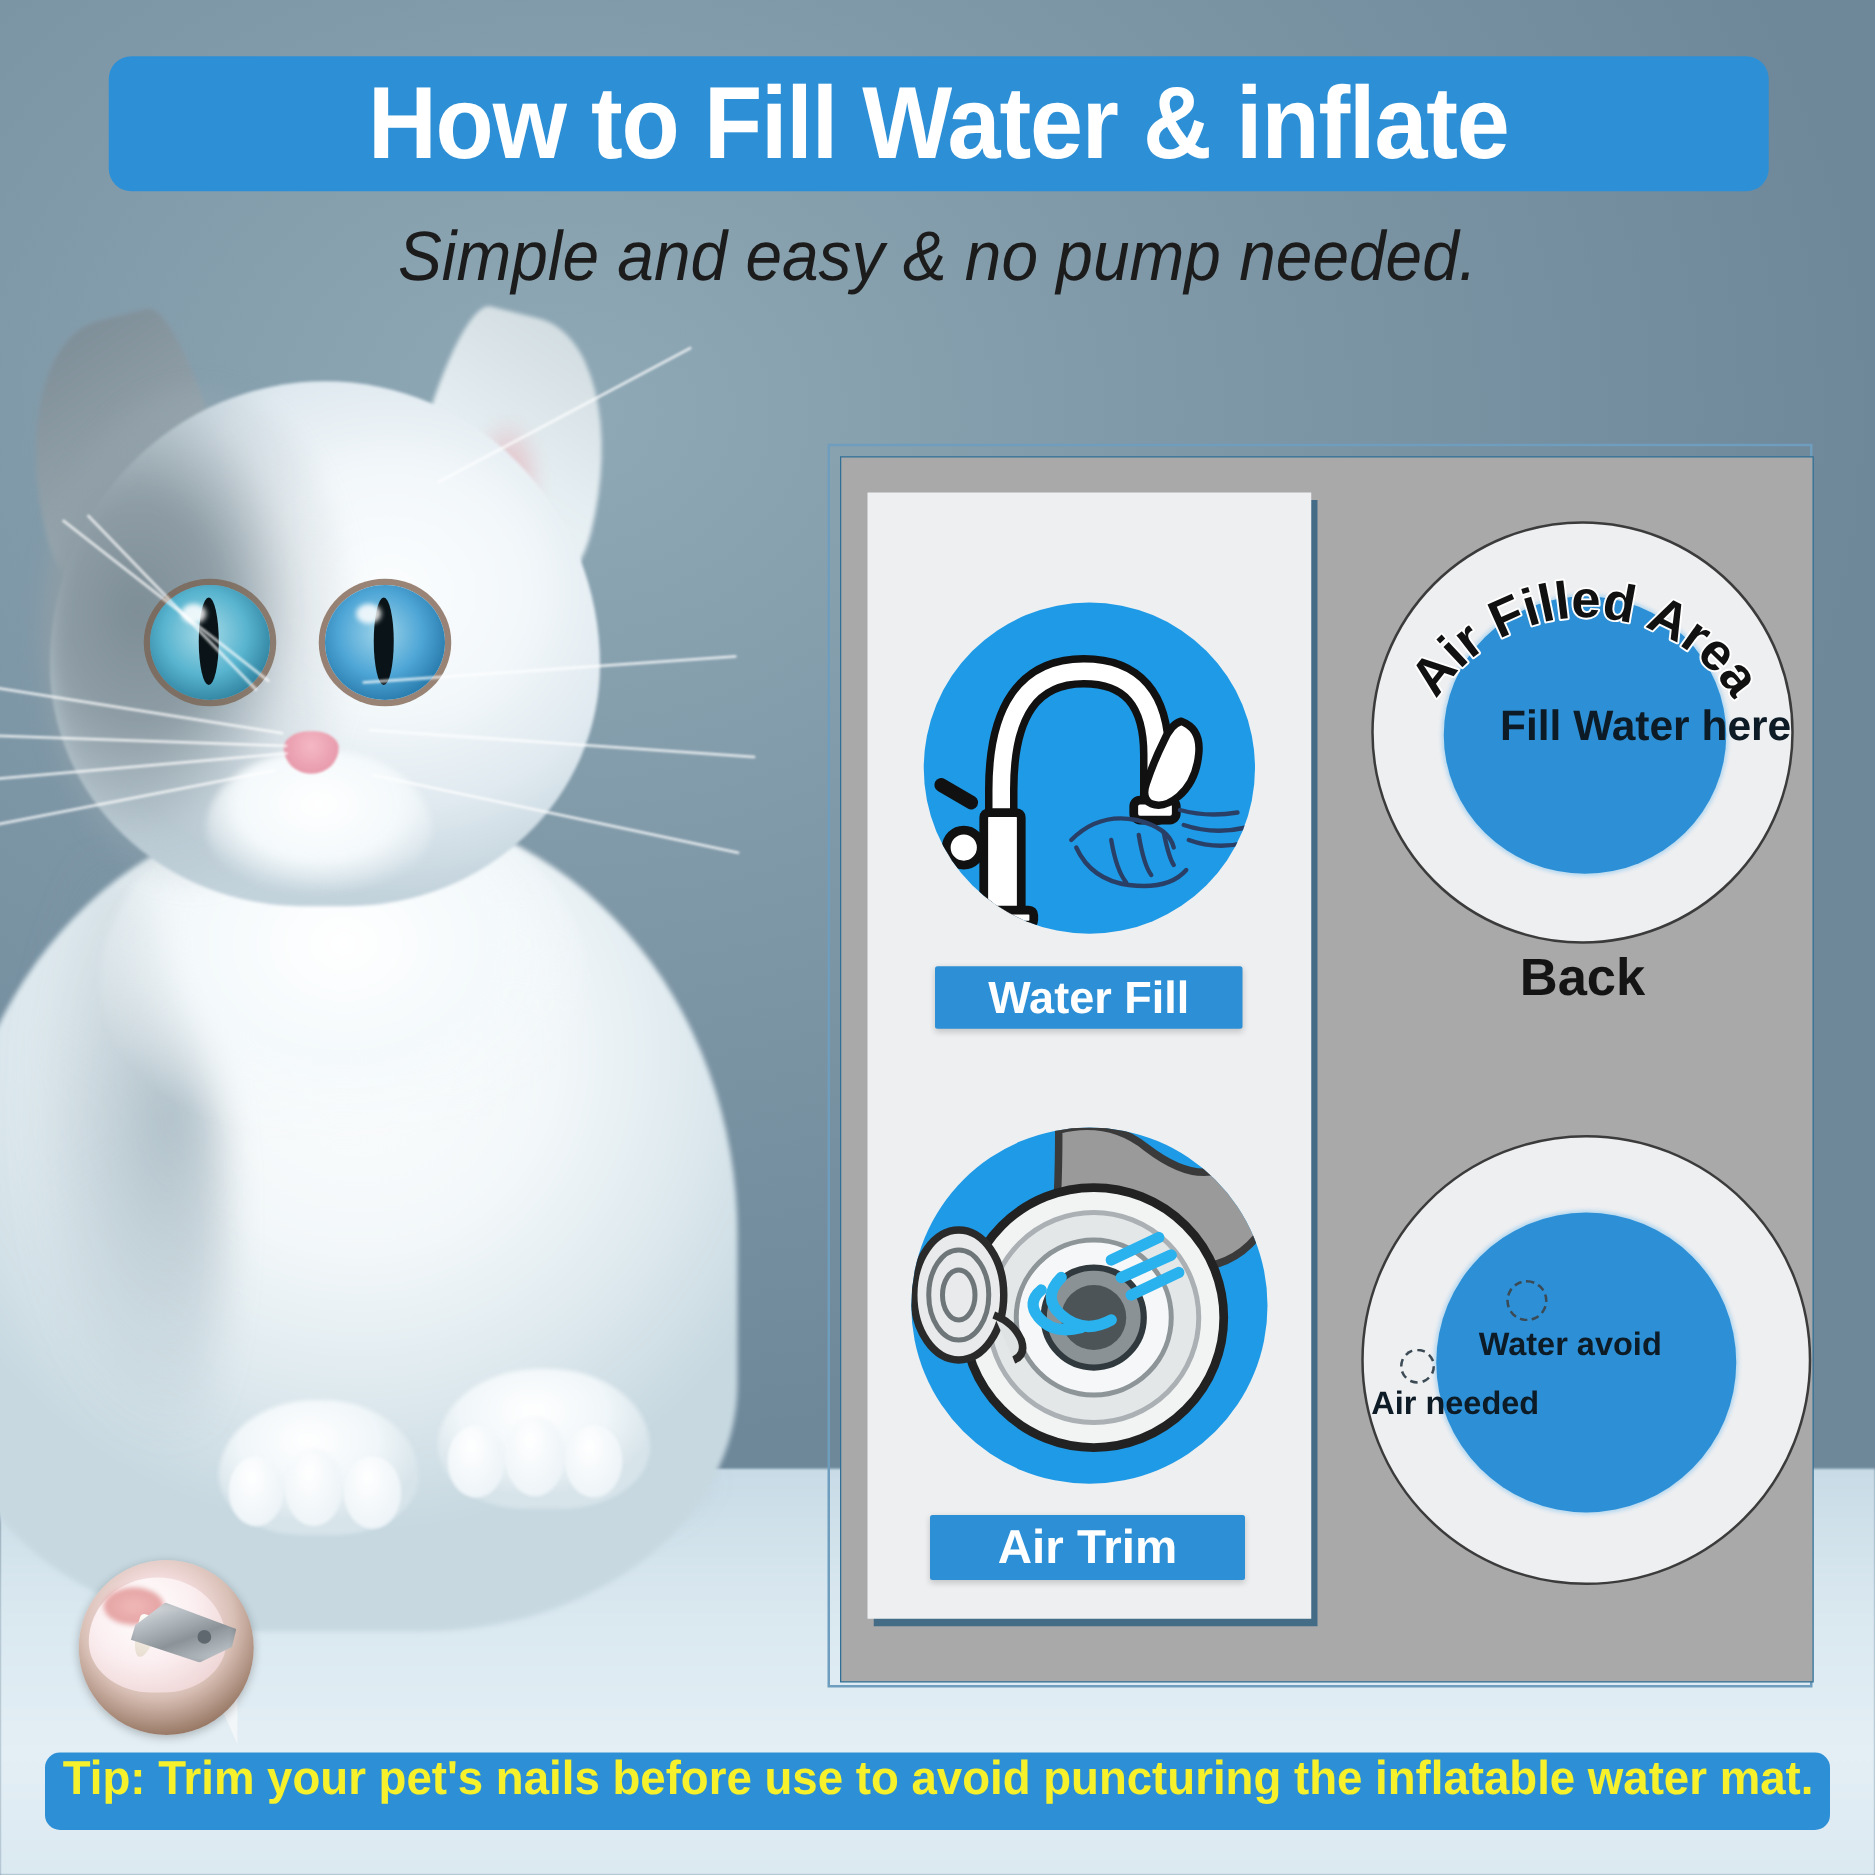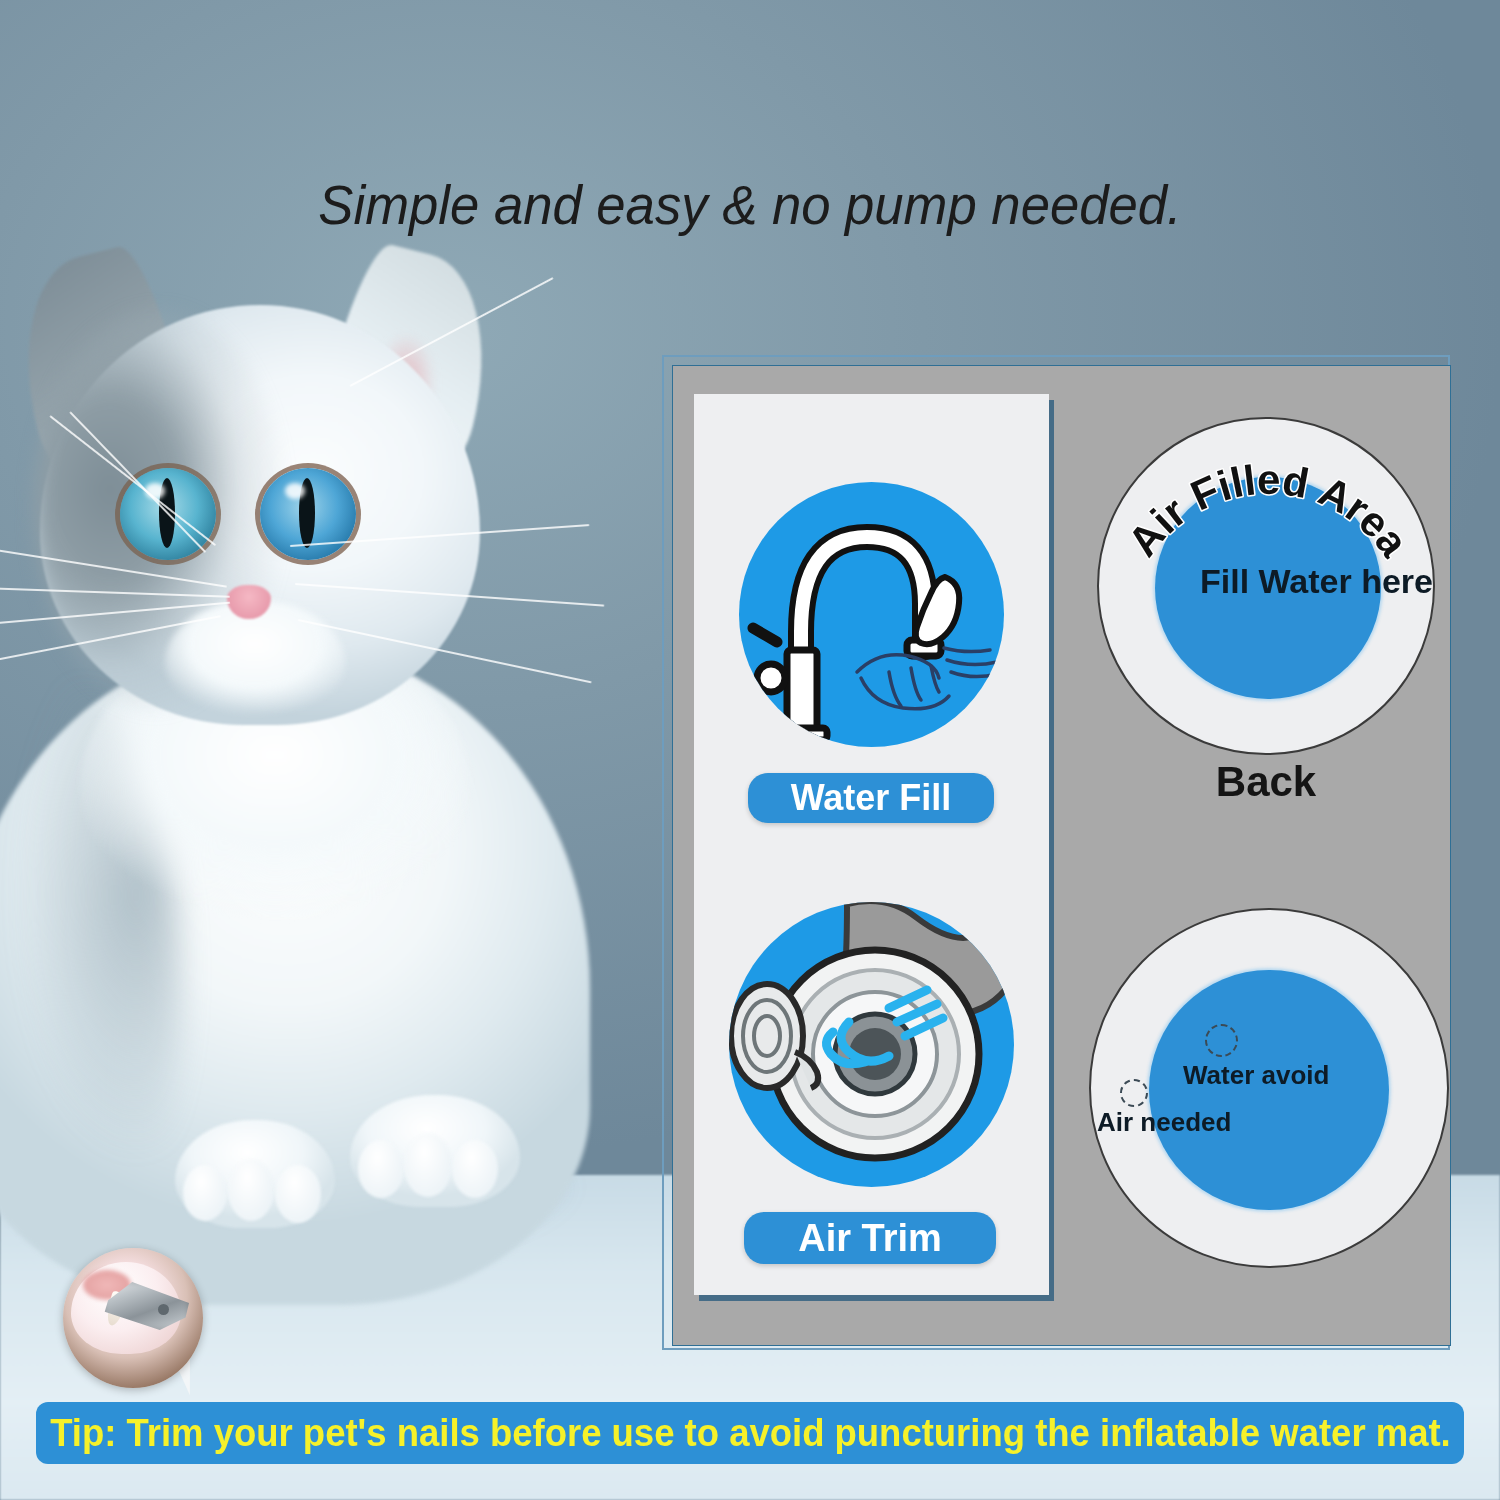--- a/index.html
+++ b/index.html
@@ -148,21 +148,21 @@
     position:absolute;left:694px;top:394px;width:355px;height:901px;
     background:#eeeff1;
     box-shadow:5px 6px 0 0 rgba(52,98,129,.85);
   }
 
   
   .icon-circle{
     position:absolute;border-radius:50%;background:#1e9ae6;overflow:hidden;
   }
   .pill{
-    position:absolute;background:#2d90d6;border-radius:20px;
+    position:absolute;background:#2d90d6;border-radius:2px;
     display:flex;align-items:center;justify-content:center;
     color:#fff;font-weight:700;font-family:"Liberation Sans",sans-serif;
     box-shadow:0 2px 5px rgba(0,0,0,.18);
   }
 
   
   .faucet svg, .valve svg{position:absolute;left:0;top:0;}
 
   
   .prod{
@@ -235,21 +235,21 @@
     position:absolute;left:170px;top:1340px;width:0;height:0;
     border-left:16px solid transparent;border-right:8px solid transparent;
     border-top:56px solid #f3f6f8;
     transform:rotate(-8deg);
   }
 
   
   .tip{
     position:absolute;left:36px;top:1402px;width:1428px;height:62px;
     background:#2d90d6;border-radius:12px;
-    display:flex;align-items:center;justify-content:center;
+    display:flex;justify-content:center;
   }
   .tip span{
     color:#f6f12a;font-size:38px;font-weight:700;white-space:nowrap;
     font-family:"Liberation Sans",sans-serif;transform:scaleX(.96);
   }
 </style>
 </head>
 <body>
 
 <div id="stage">
@@ -297,20 +297,23 @@
       <div class="toe" style="left:298px;top:944px;width:46px;height:62px;"></div>
       <div class="toe" style="left:345px;top:950px;width:46px;height:58px;"></div>
 
       <div class="paw" style="left:420px;top:880px;width:170px;height:112px;"></div>
       <div class="toe" style="left:428px;top:925px;width:46px;height:58px;"></div>
       <div class="toe" style="left:474px;top:918px;width:48px;height:64px;"></div>
       <div class="toe" style="left:522px;top:925px;width:46px;height:58px;"></div>
     </div>
   </div>
 
+  <div class="title-bar">
+    <h1>How to Fill Water &amp; inflate</h1>
+  </div>
   <div class="subtitle">Simple and easy &amp; no pump needed.</div>
 
   <div class="panel-outline"></div>
   <div class="panel"></div>
 
   <div class="white-card">
 
     <div class="icon-circle faucet" style="left:45px;top:88px;width:265px;height:265px;">
       <svg width="265" height="265" viewBox="0 0 265 265" aria-hidden="true">
         <g stroke="#111" stroke-width="7" fill="#ffffff" stroke-linejoin="round" stroke-linecap="round">

